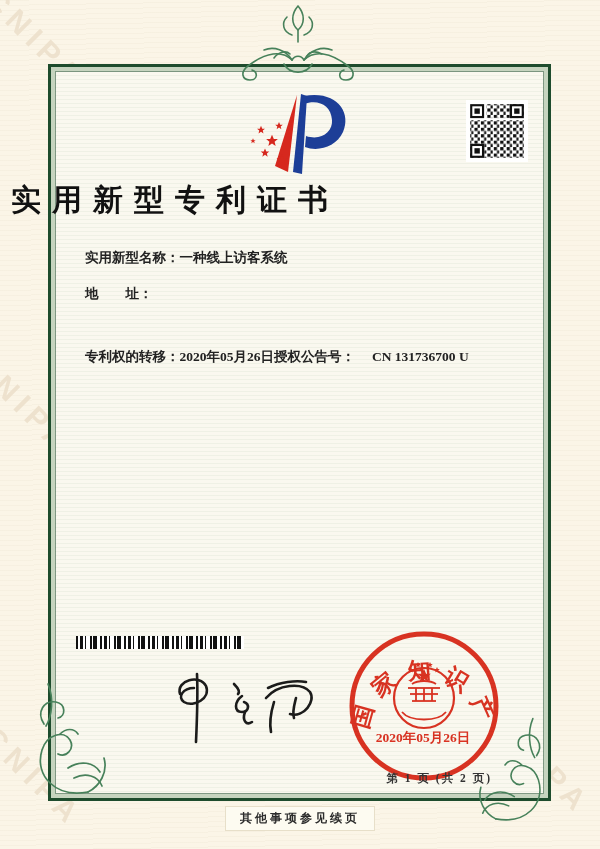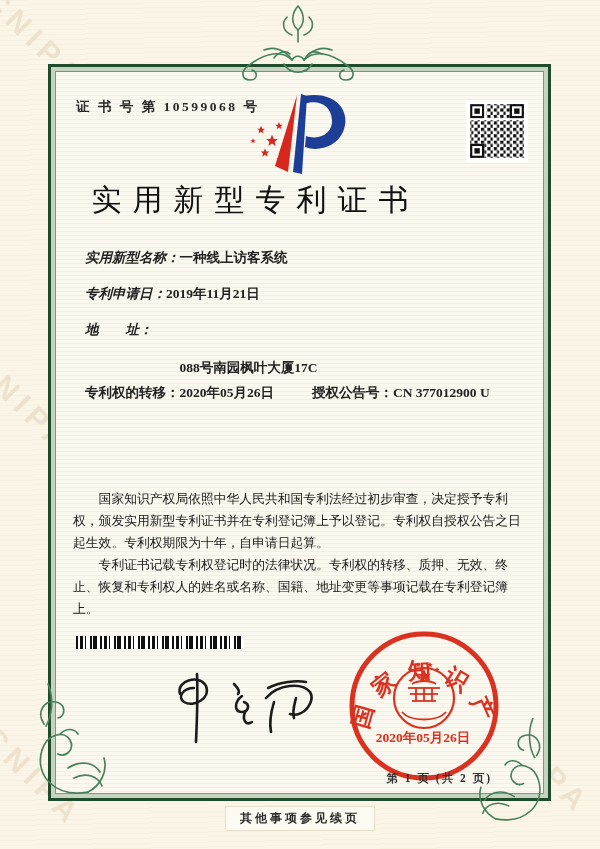--- a/index.html
+++ b/index.html
@@ -27,30 +27,30 @@
       repeating-linear-gradient(180deg, rgba(140,175,140,.10) 0 1px, transparent 1px 4px),
       #faf8ef;
   }
   .cert-no{
     position:absolute;left:76px;top:98px;font-size:13.5px;color:#2a2a2a;
     letter-spacing:2.5px;font-weight:600;
   }
   .logo{position:absolute;left:242px;top:88px;}
   .qr{position:absolute;left:466px;top:100px;width:58px;height:58px;background:#fff;padding:2px;}
   .title{
-    position:absolute;left:0;top:180px;width:500px;text-align:center;
-    font-size:30px;font-weight:normal;color:#111;letter-spacing:11px;text-indent:11px;
+    position:absolute;left:0;top:180px;width:500px;text-align:left;
+    font-size:30px;font-weight:bold;color:#111;letter-spacing:11px;text-indent:11px;
   }
   .fields{position:absolute;left:85px;top:248px;width:440px;font-size:13.5px;color:#222;}
   .frow{display:flex;margin-bottom:17px;line-height:19px;font-weight:600;}
-  .frow .lab{flex:0 0 auto;white-space:pre;font-style:italic;}
+  .frow .lab{flex:0 0 auto;white-space:pre;}
   .frow .val{white-space:pre-wrap;}
   .addr{margin-bottom:6px;}
   .grantrow{display:flex;font-weight:600;line-height:19px;}
-  .grantrow .g2{margin-left:38px;display:flex;}
+  .grantrow .g2{display:flex;gap:17px;}
   .legal{
     position:absolute;left:73px;top:488px;width:455px;
     font-size:12.8px;line-height:1.72;color:#191919;
   }
   .legal p{margin:0;text-indent:2em;}
   .barcode{
     position:absolute;left:76px;top:636px;width:168px;height:13px;
     background:repeating-linear-gradient(90deg,
       #111 0 2px,#fff 2px 4px,#111 4px 7px,#fff 7px 9px,
       #111 9px 10px,#fff 10px 14px,#111 14px 16px,#fff 16px 17px,
@@ -126,21 +126,20 @@
       <path d="M74,128 C42,134 20,112 28,86 C33,70 50,66 56,76 C61,85 52,94 44,90"></path>
       <path d="M30,60 C22,48 30,36 42,38 C52,40 52,52 44,54"></path>
       <path d="M34,20 C40,34 38,52 32,62"></path>
       <path d="M54,104 C66,96 80,98 86,108"></path>
       <path d="M60,114 C72,108 84,112 88,122"></path>
       <path d="M74,128 C86,122 94,108 90,94"></path>
       <path d="M46,70 C52,64 60,64 64,70"></path>
     </g>
   </svg>
 
-  <div class="cert-no">证 书 号 第 10599068 号</div>
 
   <svg class="logo" width="120" height="90" viewBox="0 0 120 90">
     <path d="M62,8 C94,2 110,24 101,44 C94,59 76,64 63,59 L64,48 C79,53 91,44 90,32 C89,17 76,11 62,16 Z" fill="#1d3e97"></path>
     <polygon points="59,6 65,8 60,86 51,84" fill="#1d3e97"></polygon>
     <polygon points="55,7 46,84 33,78" fill="#d6281e"></polygon>
     <g fill="#d6281e">
       <path transform="translate(30,53) scale(0.62)" d="M0,-10 L2.94,-3.09 L9.51,-3.09 L4.19,1.18 L5.88,8.09 L0,4 L-5.88,8.09 L-4.19,1.18 L-9.51,-3.09 L-2.94,-3.09 Z"></path>
       <path transform="translate(19,42) scale(0.42)" d="M0,-10 L2.94,-3.09 L9.51,-3.09 L4.19,1.18 L5.88,8.09 L0,4 L-5.88,8.09 L-4.19,1.18 L-9.51,-3.09 L-2.94,-3.09 Z"></path>
       <path transform="translate(37,38) scale(0.40)" d="M0,-10 L2.94,-3.09 L9.51,-3.09 L4.19,1.18 L5.88,8.09 L0,4 L-5.88,8.09 L-4.19,1.18 L-9.51,-3.09 L-2.94,-3.09 Z"></path>
       <path transform="translate(11,53) scale(0.28)" d="M0,-10 L2.94,-3.09 L9.51,-3.09 L4.19,1.18 L5.88,8.09 L0,4 L-5.88,8.09 L-4.19,1.18 L-9.51,-3.09 L-2.94,-3.09 Z"></path>
@@ -173,45 +172,37 @@
     </g>
   </svg>
 
   <div class="title">实用新型专利证书</div>
 
   <div class="fields">
     <div class="frow">
       <span class="lab">实用新型名称：</span>
       <span class="val">一种线上访客系统</span>
     </div>
-    <div class="frow">
-      <span class="lab">专利申请日：</span>
-      <span class="val">2019年11月21日</span>
-    </div>
     <div class="frow addr">
       <span class="lab">地　　址：</span>
       <span class="val"><br>
-        <span>088号南园枫叶大厦17C</span></span>
+        </span>
     </div>
     <div class="grantrow">
       <span class="g1" style="display:flex">
         <span class="lab">专利权的转移：</span>
         <span class="val">2020年05月26日</span>
       </span>
       <span class="g2">
         <span class="lab">授权公告号：</span>
-        <span class="val">CN 377012900 U</span>
+        <span class="val">CN 131736700 U</span>
       </span>
     </div>
   </div>
 
-  <div class="legal">
-    <p>国家知识产权局依照中华人民共和国专利法经过初步审查，决定授予专利权，颁发实用新型专利证书并在专利登记簿上予以登记。专利权自授权公告之日起生效。专利权期限为十年，自申请日起算。</p>
-    <p>专利证书记载专利权登记时的法律状况。专利权的转移、质押、无效、终止、恢复和专利权人的姓名或名称、国籍、地址变更等事项记载在专利登记簿上。</p>
-  </div>
 
   <div class="barcode"></div>
 
 
   <svg class="sig" width="175" height="80" viewBox="0 0 175 80">
     <g fill="none" stroke="#1c1c1c" stroke-width="2.6" stroke-linecap="round">
       <path d="M30,26 C26,12 50,6 56,18 C61,30 44,40 34,34 C27,29 33,20 44,20"></path>
       <path d="M47,6 C48,28 47,52 46,74"></path>
       <path d="M84,16 C88,20 90,24 88,26"></path>
       <path d="M92,28 C84,34 84,44 92,44 C99,44 100,36 94,34"></path>

